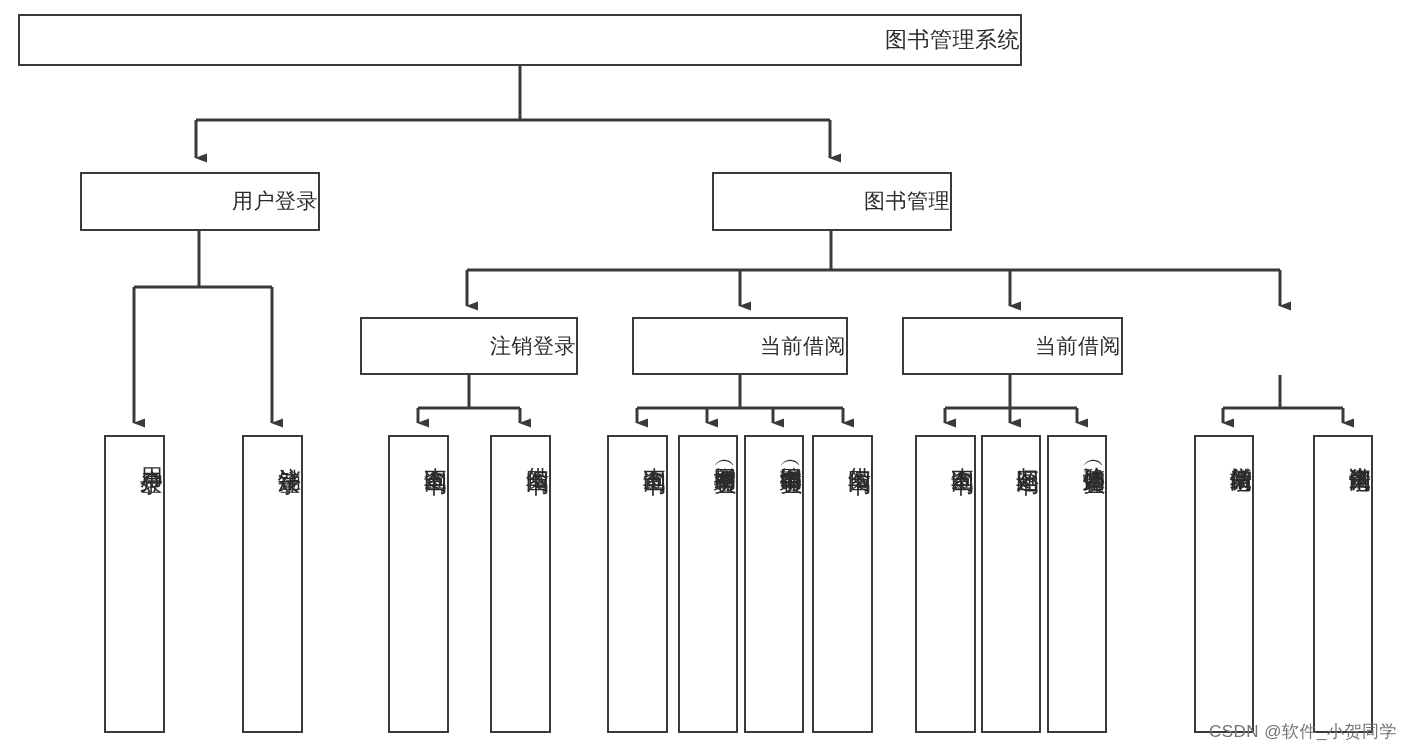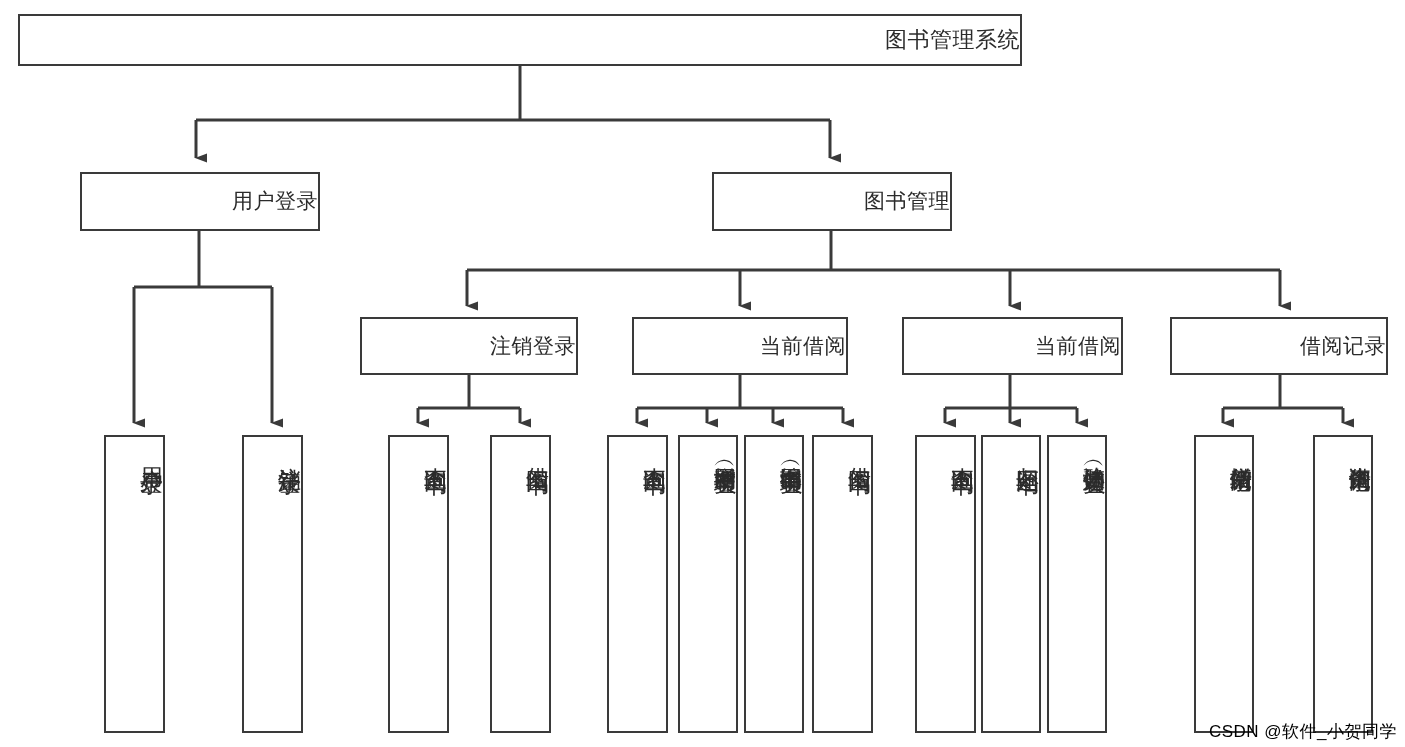--- a/index.html
+++ b/index.html
@@ -64,21 +64,21 @@
   }
   .node.vert.tall .label {
     font-size: 22px;
     letter-spacing: 1px;
   }
   #watermark {
     position: absolute;
     right: 8px;
     bottom: 4px;
     font-size: 17px;
-    color: #000000;
+    color: #737373;
     white-space: nowrap;
     z-index: 5;
     letter-spacing: 0.5px;
   }
 </style>
 </head>
 <body>
 
 <div id="canvas">
 
@@ -145,23 +145,20 @@
 
   <div class="node horiz" style="left:360px; top:317px; width:218px; height:58px;">
     <span class="label">注销登录</span>
   </div>
   <div class="node horiz" style="left:632px; top:317px; width:216px; height:58px;">
     <span class="label">当前借阅</span>
   </div>
   <div class="node horiz" style="left:902px; top:317px; width:221px; height:58px;">
     <span class="label">当前借阅</span>
   </div>
-  <div class="node horiz" style="left:1170px; top:317px; width:218px; height:58px;">
-    <span class="label">借阅记录</span>
-  </div>
 
   <div class="node vert" style="left:104px; top:435px; width:61px; height:298px;">
     <span class="label">用户登录</span>
   </div>
   <div class="node vert" style="left:242px; top:435px; width:61px; height:298px;">
     <span class="label">注销登录</span>
   </div>
 
   <div class="node vert" style="left:388px; top:435px; width:61px; height:298px;">
     <span class="label">查询图书</span>

